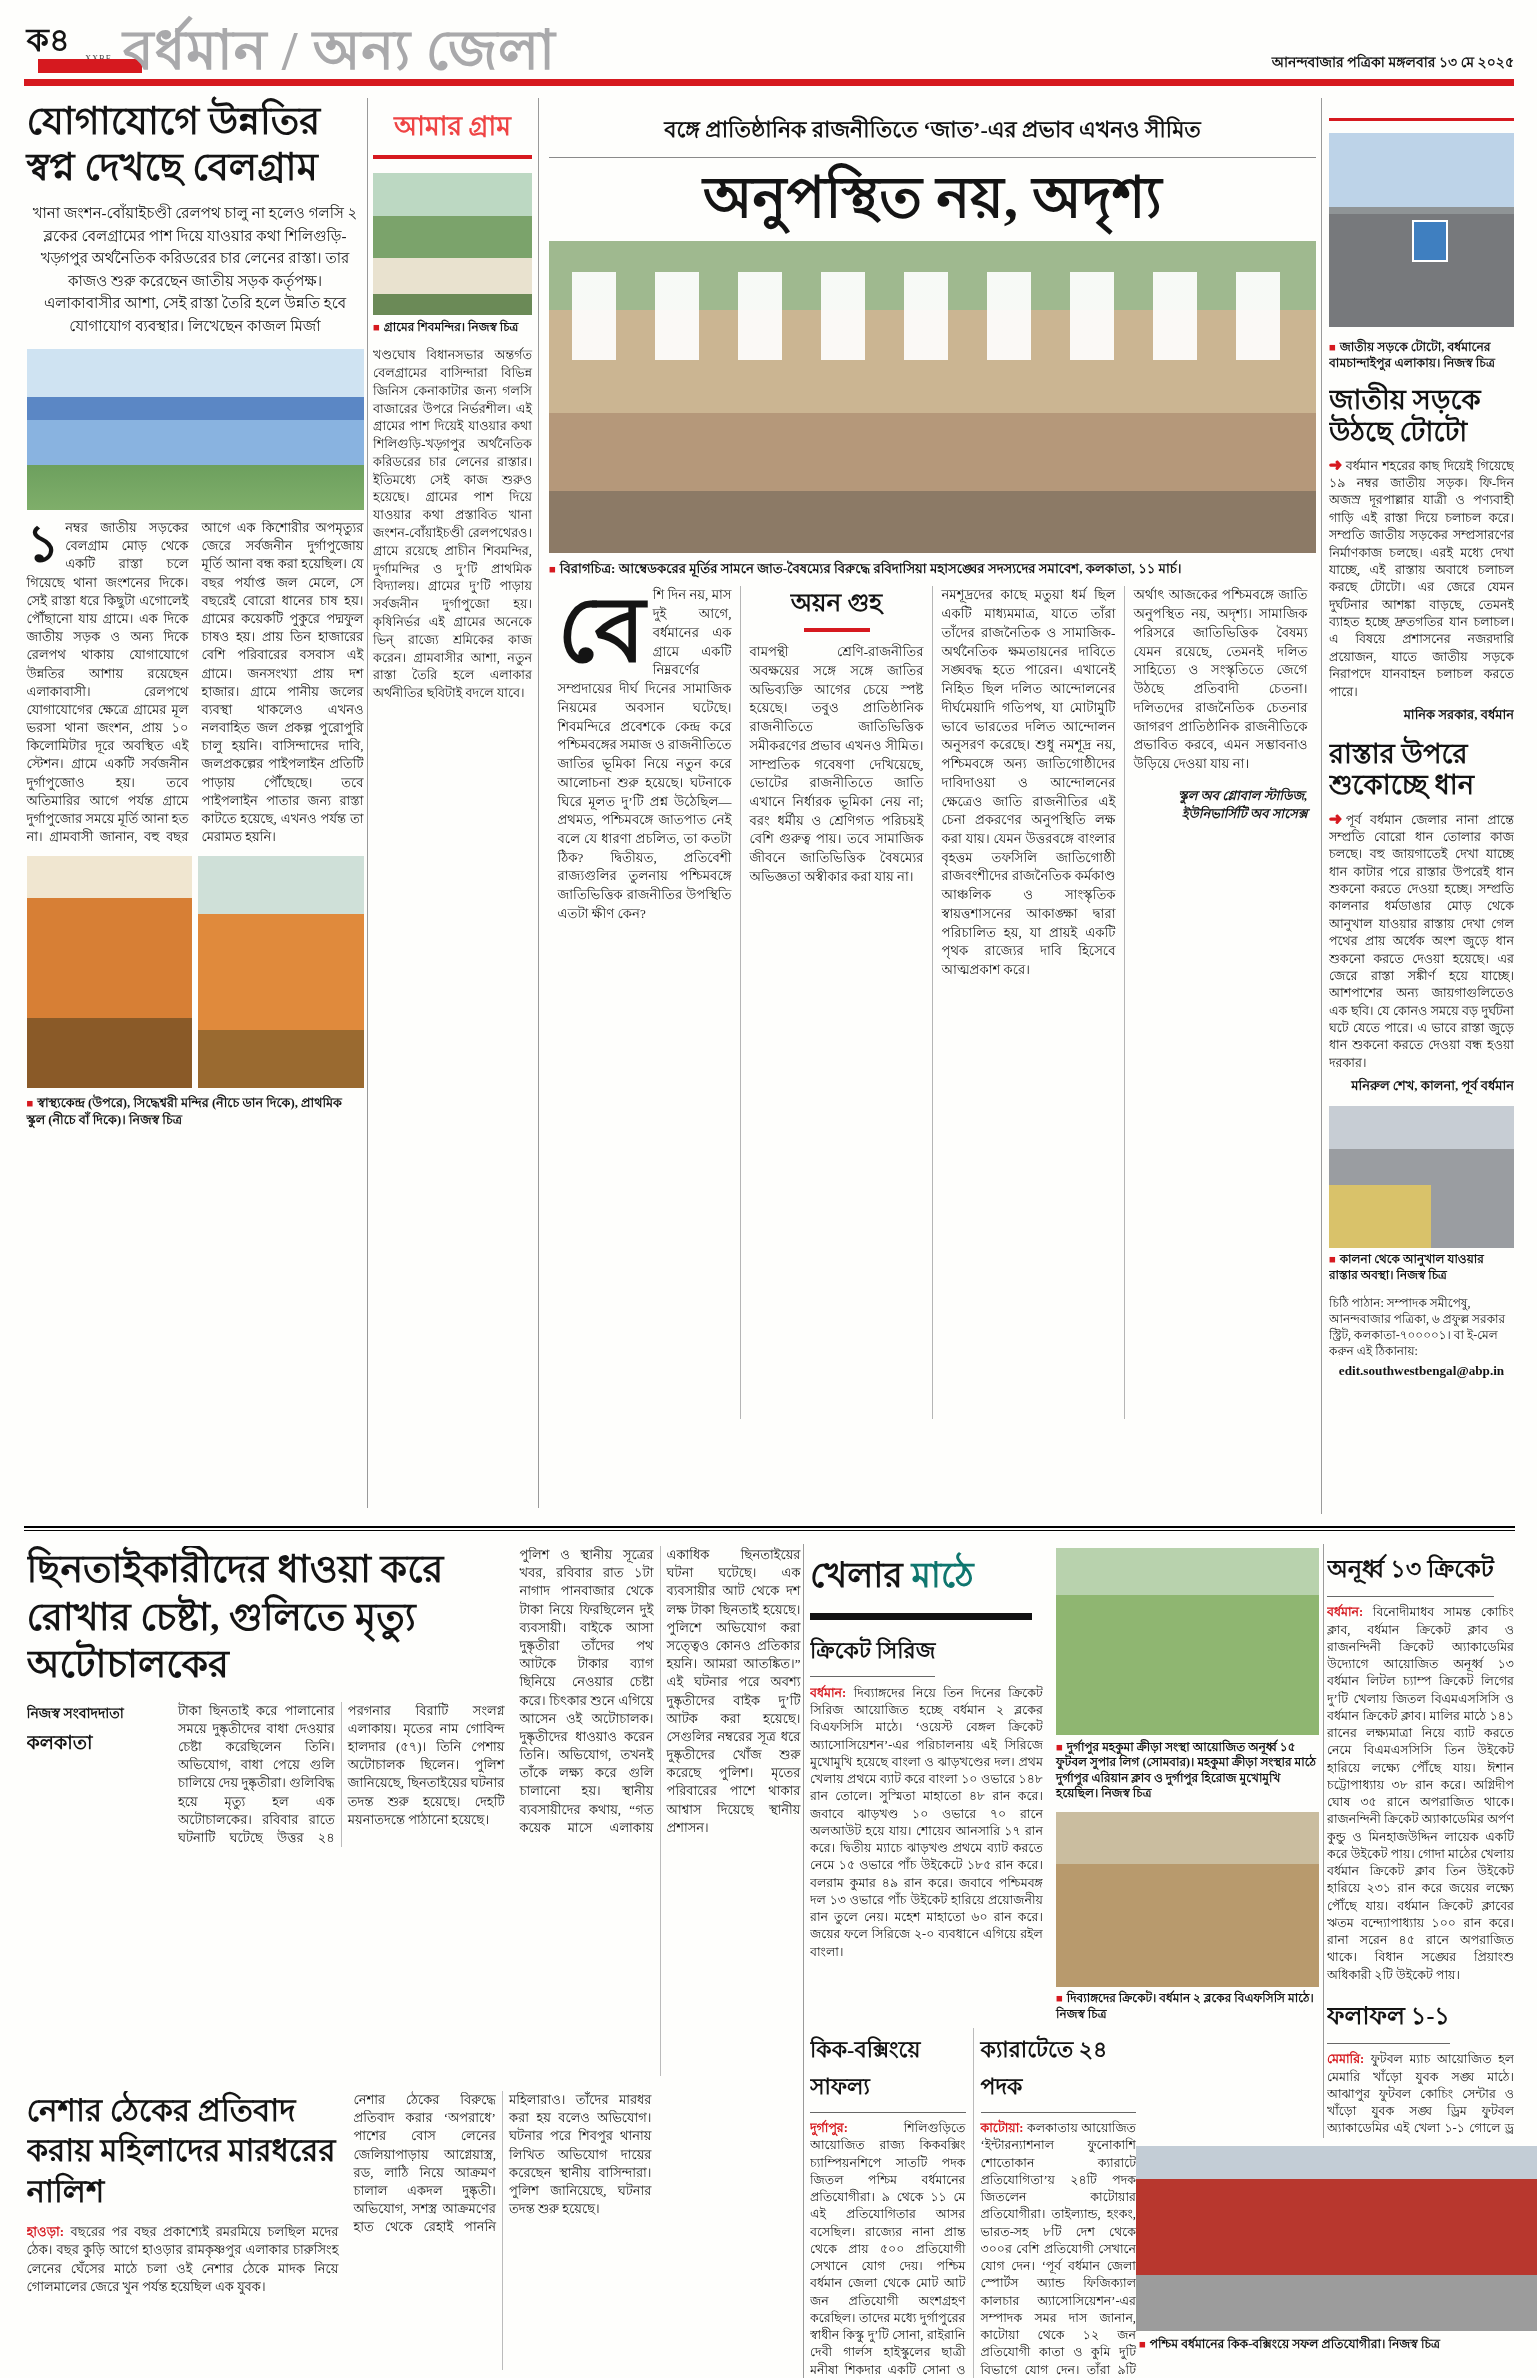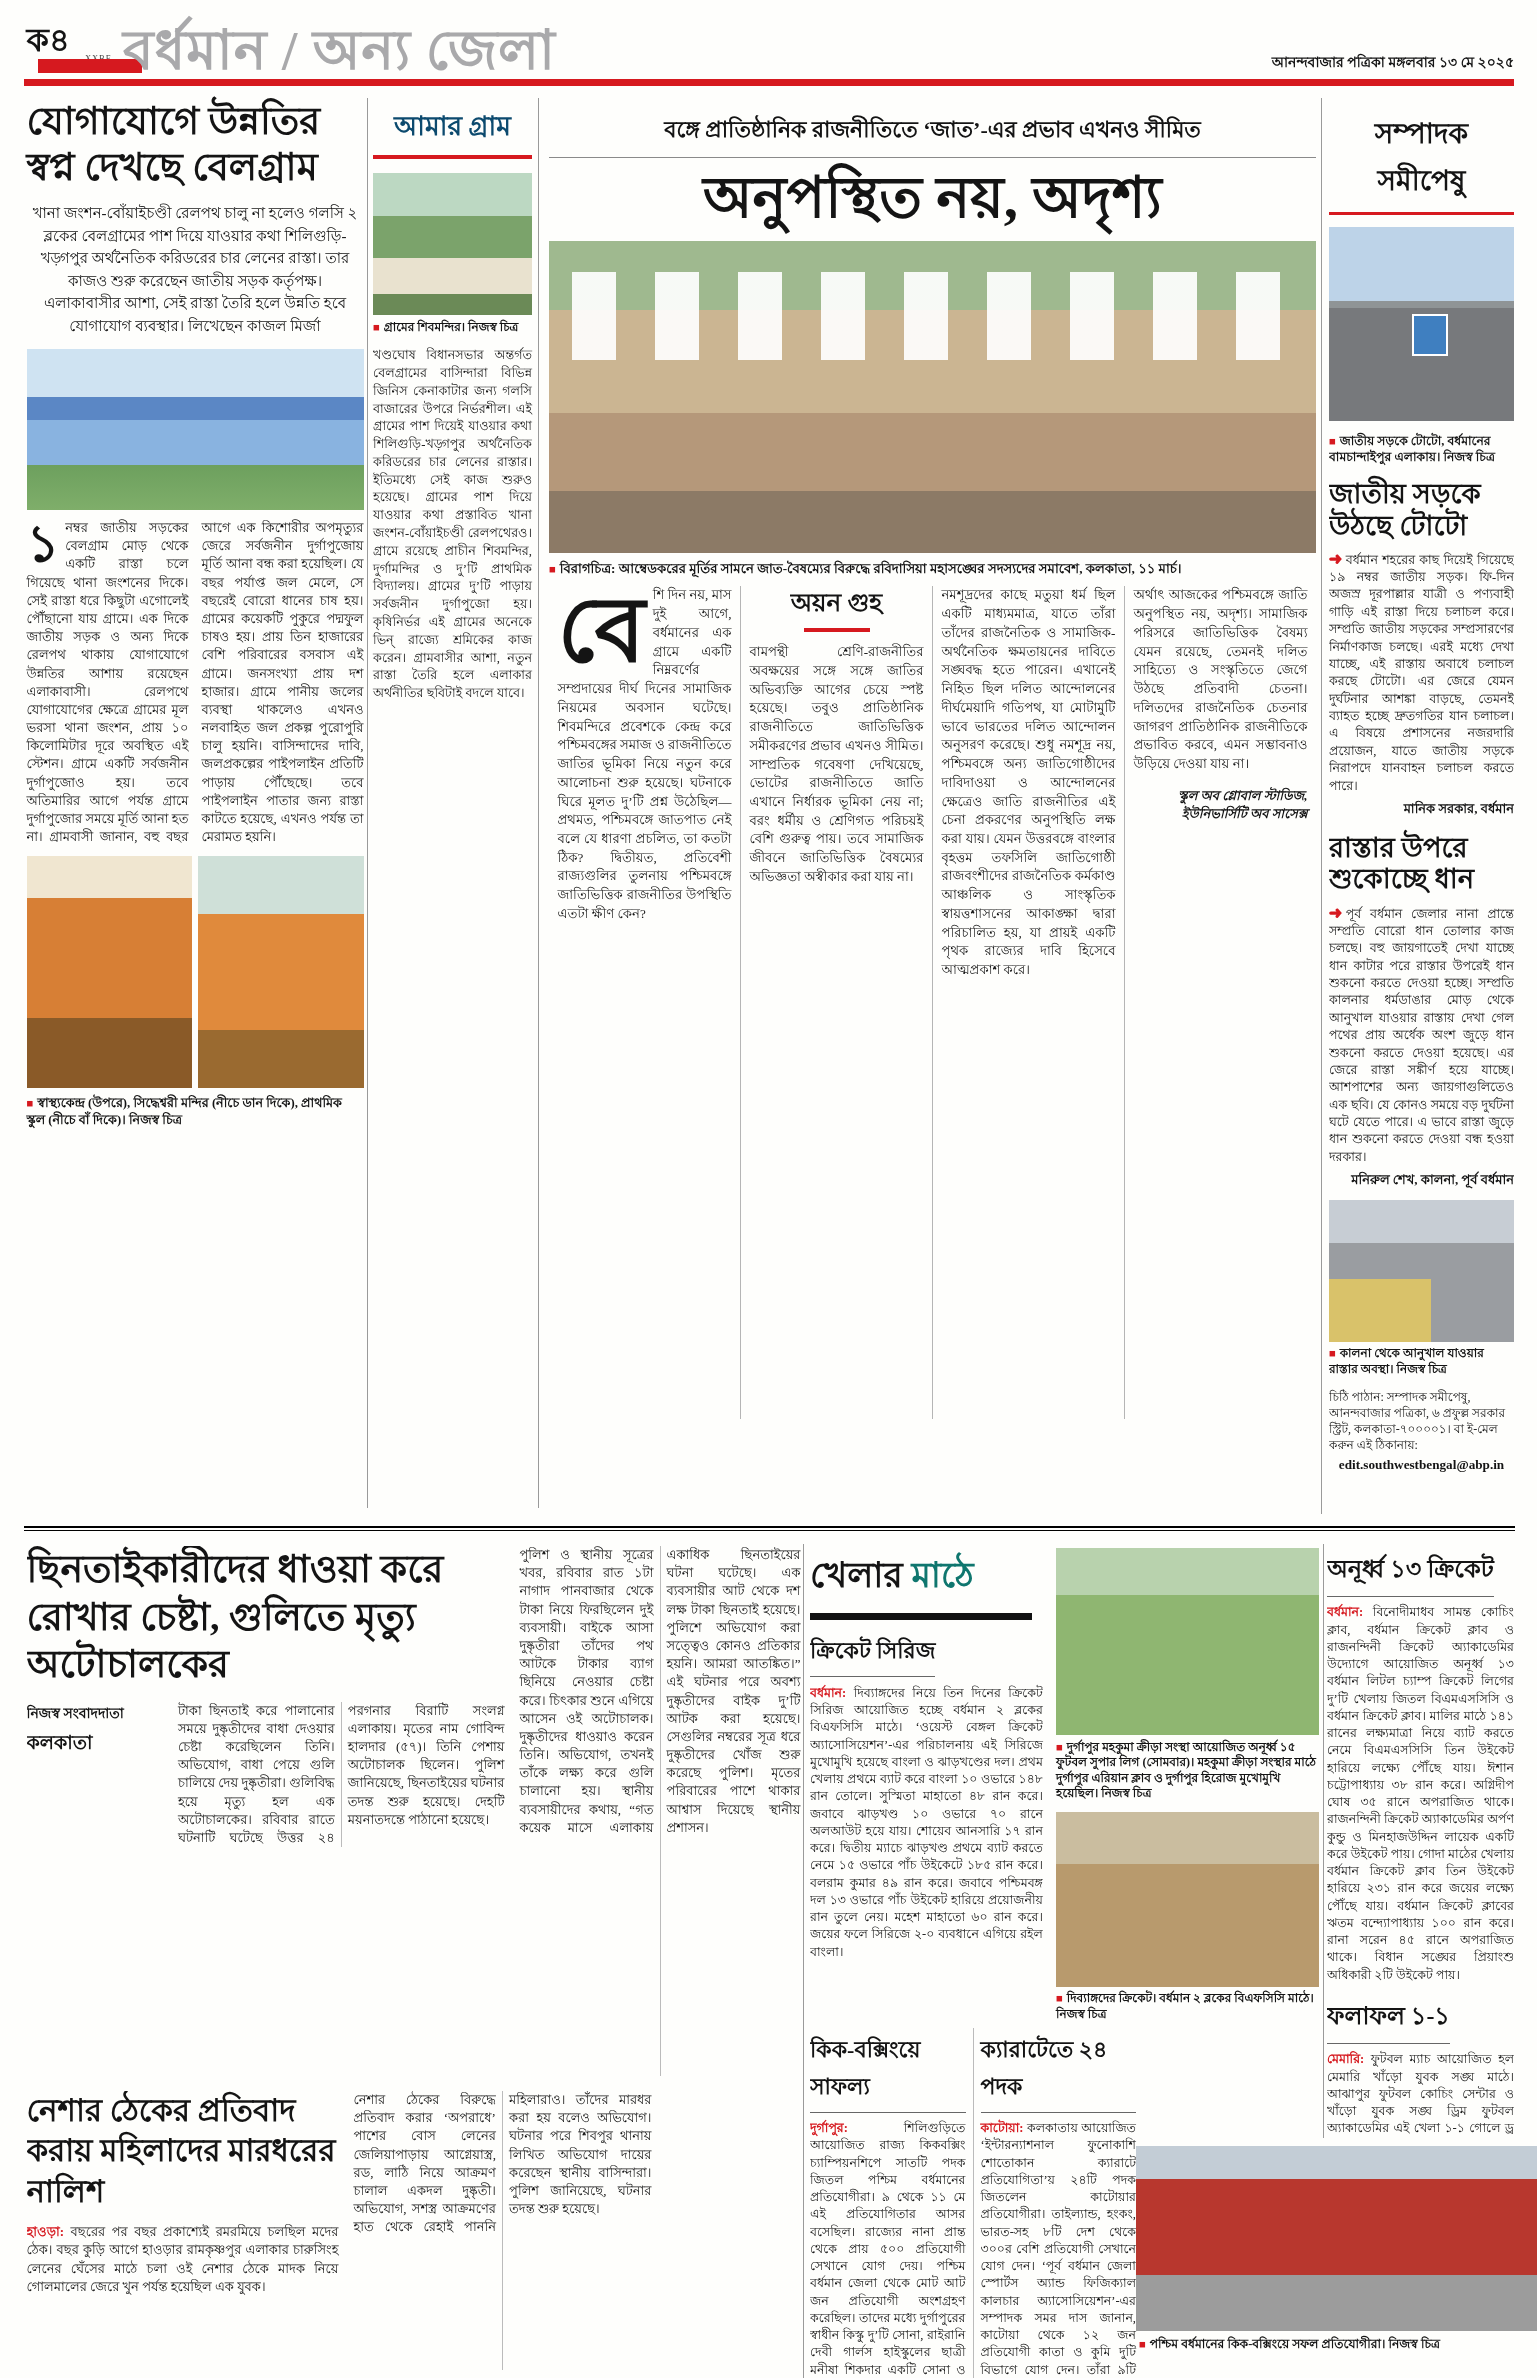--- a/index.html
+++ b/index.html
@@ -38,21 +38,21 @@
   .ph-football{background:linear-gradient(180deg,#b8d2ad 0 25%,#8fb671 25% 100%);}
   .ph-cricket{background:linear-gradient(180deg,#cabd9f 0 30%,#b89a6d 30% 100%);}
   .ph-train{background:linear-gradient(180deg,#c3cdd6 0 18%,#b8372e 18% 70%,#9c9c9c 70% 100%);}
   
   .v-hl{font-size:38px;line-height:1.22;font-weight:bold;}
   .v-stand{font-size:15px;line-height:1.5;text-align:center;margin-top:11.4px;padding:0 3.8px;}
   .v-body{margin-top:9.5px;column-count:2;column-gap:13.2px;}
   .dropcap1{float:left;font-size:51px;line-height:.85;font-weight:bold;margin:3.8px 5.7px 0 0;}
   .montage{display:flex;gap:5.7px;margin-top:9.5px;}
   
-  .ag-title{font-size:26.5px;font-weight:bold;color:#0c4a6e;text-align:center;}
+  .ag-title{font-size:26.5px;font-weight:bold;color:#ef4444;text-align:center;}
   .ag-redbar{height:4.7px;background:#d6191f;margin-top:4.7px;}
   
   .kicker{font-size:22px;font-weight:bold;text-align:center;padding-bottom:7.6px;border-bottom:0.9px solid #8a8a8a;}
   .op-hl{font-size:57px;font-weight:bold;text-align:center;margin-top:9.5px;line-height:1.1;}
   .op-cols{display:flex;margin-top:9.5px;height:833px;overflow:hidden;}
   .op-col{flex:1;padding:0 8.5px;font-size:13.2px;line-height:1.42;text-align:justify;}
   .op-col + .op-col{border-left:0.9px solid #b5b5b5;}
   .dropcap2{float:left;font-size:91px;line-height:.9;font-weight:bold;margin:3.8px 7.6px 0 0;}
   .byname{font-size:24.6px;font-weight:bold;text-align:center;}
   .byrule{width:66px;height:3.8px;background:#d6191f;margin:6.6px auto 11.4px auto;}
@@ -151,21 +151,20 @@
         <span>নমশূদ্রদের কাছে মতুয়া ধর্ম ছিল একটি মাধ্যমমাত্র, যাতে তাঁরা তাঁদের রাজনৈতিক ও সামাজিক-অর্থনৈতিক ক্ষমতায়নের দাবিতে সঙ্ঘবদ্ধ হতে পারেন। এখানেই নিহিত ছিল দলিত আন্দোলনের দীর্ঘমেয়াদি গতিপথ, যা মোটামুটি ভাবে ভারতের দলিত আন্দোলন অনুসরণ করেছে। শুধু নমশূদ্র নয়, পশ্চিমবঙ্গে অন্য জাতিগোষ্ঠীদের দাবিদাওয়া ও আন্দোলনের ক্ষেত্রেও জাতি রাজনীতির এই চেনা প্রকরণের অনুপস্থিতি লক্ষ করা যায়। যেমন উত্তরবঙ্গে বাংলার বৃহত্তম তফসিলি জাতিগোষ্ঠী রাজবংশীদের রাজনৈতিক কর্মকাণ্ড আঞ্চলিক ও সাংস্কৃতিক স্বায়ত্তশাসনের আকাঙ্ক্ষা দ্বারা পরিচালিত হয়, যা প্রায়ই একটি পৃথক রাজ্যের দাবি হিসেবে আত্মপ্রকাশ করে।</span>
       </div>
       <div class="op-col">
         <span>অর্থাৎ আজকের পশ্চিমবঙ্গে জাতি অনুপস্থিত নয়, অদৃশ্য। সামাজিক পরিসরে জাতিভিত্তিক বৈষম্য যেমন রয়েছে, তেমনই দলিত সাহিত্যে ও সংস্কৃতিতে জেগে উঠছে প্রতিবাদী চেতনা। দলিতদের রাজনৈতিক চেতনার জাগরণ প্রাতিষ্ঠানিক রাজনীতিকে প্রভাবিত করবে, এমন সম্ভাবনাও উড়িয়ে দেওয়া যায় না।</span>
         <div class="affil">স্কুল অব গ্লোবাল স্টাডিজ, ইউনিভার্সিটি অব সাসেক্স</div>
       </div>
     </div>
   </div>
 
   <div class="abs" style="left:1329px;top:112px;width:185px;height:1402px;overflow:hidden;">
-    <div class="lt-title">সম্পাদক সমীপেষু</div>
     <div class="lt-redbar"></div>
     <div class="ph ph-road" style="height:194px;margin-top:11.4px;"></div>
     <div class="cap" style="margin-top:13px;font-size:12.3px;">
       <span class="sq">■</span><span>জাতীয় সড়কে টোটো, বর্ধমানের বামচান্দাইপুর এলাকায়। নিজস্ব চিত্র</span>
     </div>
     <div class="lt-head">জাতীয় সড়কে উঠছে টোটো</div>
     <div class="lt-body just">
       <span class="arrow">➜</span><span>বর্ধমান শহরের কাছ দিয়েই গিয়েছে ১৯ নম্বর জাতীয় সড়ক। ফি-দিন অজস্র দূরপাল্লার যাত্রী ও পণ্যবাহী গাড়ি এই রাস্তা দিয়ে চলাচল করে। সম্প্রতি জাতীয় সড়কের সম্প্রসারণের নির্মাণকাজ চলছে। এরই মধ্যে দেখা যাচ্ছে, এই রাস্তায় অবাধে চলাচল করছে টোটো। এর জেরে যেমন দুর্ঘটনার আশঙ্কা বাড়ছে, তেমনই ব্যাহত হচ্ছে দ্রুতগতির যান চলাচল। এ বিষয়ে প্রশাসনের নজরদারি প্রয়োজন, যাতে জাতীয় সড়কে নিরাপদে যানবাহন চলাচল করতে পারে।</span>
     </div>
     <div class="sig">মানিক সরকার, বর্ধমান</div>

